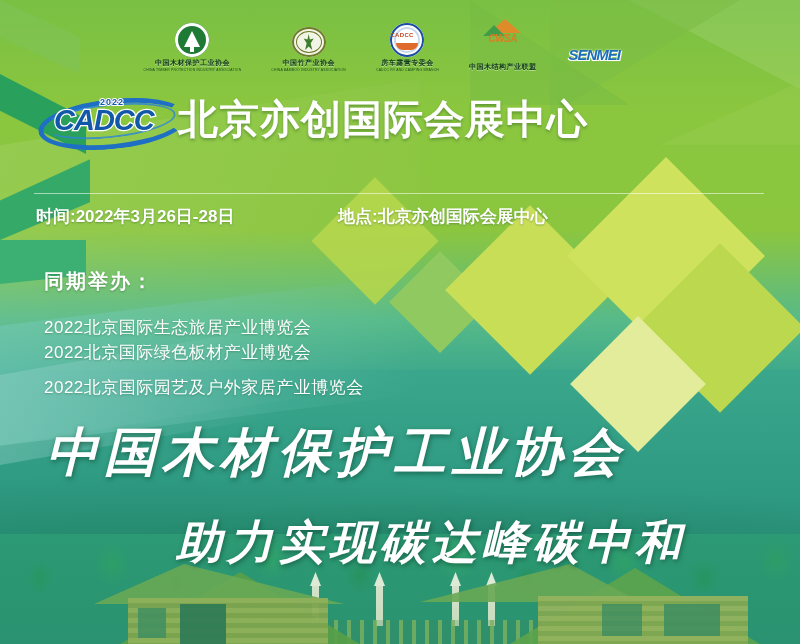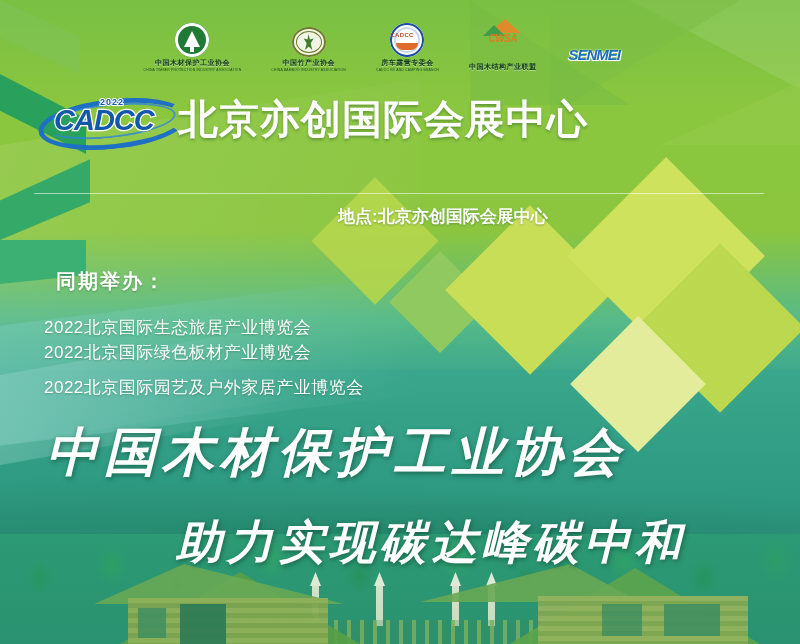--- a/index.html
+++ b/index.html
@@ -178,21 +178,21 @@
     letter-spacing:1px;text-shadow:0 2px 3px rgba(20,70,30,.35);white-space:nowrap;}
 
   .divider{position:absolute;left:34px;top:193px;width:730px;height:1px;background:rgba(255,255,255,.55);}
 
   .meta{position:absolute;top:205px;color:#fff;font-size:17px;font-weight:bold;
     text-shadow:0 1px 2px rgba(20,70,30,.35);white-space:nowrap;}
   .meta-time{left:36px;}
   .meta-place{left:338px;}
 
   
-  .concurrent-title{position:absolute;left:56px;top:268px;color:#fff;font-size:20px;font-weight:bold;
+  .concurrent-title{position:absolute;left:44px;top:268px;color:#fff;font-size:20px;font-weight:bold;
     letter-spacing:2px;text-shadow:0 1px 2px rgba(20,70,30,.35);}
   .ev{position:absolute;left:44px;color:#fff;font-size:17px;letter-spacing:.5px;white-space:nowrap;
     text-shadow:0 1px 2px rgba(20,70,30,.3);}
   .ev0{top:316px;}
   .ev1{top:341px;}
   .ev2{top:376px;}
 
   
   .callig{position:absolute;color:#fff;font-weight:bold;font-style:italic;
     font-family:"DejaVu Serif","Liberation Serif",serif;
@@ -312,20 +312,21 @@
     <span class="ellipse"></span>
     <span class="ellipse2"></span>
     <span class="yr">2022</span>
     <span class="txt">CADCC</span>
   </div>
 
   <div class="title1">北京亦创国际会展中心</div>
 
   <div class="divider"></div>
 
+  <div class="meta meta-time">时间:2022年3月26日-28日</div>
   <div class="meta meta-place">地点:北京亦创国际会展中心</div>
 
   <div class="concurrent-title">同期举办：</div>
   <div class="ev ev0">2022北京国际生态旅居产业博览会</div>
   <div class="ev ev1">2022北京国际绿色板材产业博览会</div>
   <div class="ev ev2">2022北京国际园艺及户外家居产业博览会</div>
 
   <div class="callig slogan1">中国木材保护工业协会</div>
   <div class="callig slogan2">助力实现碳达峰碳中和</div>
 

